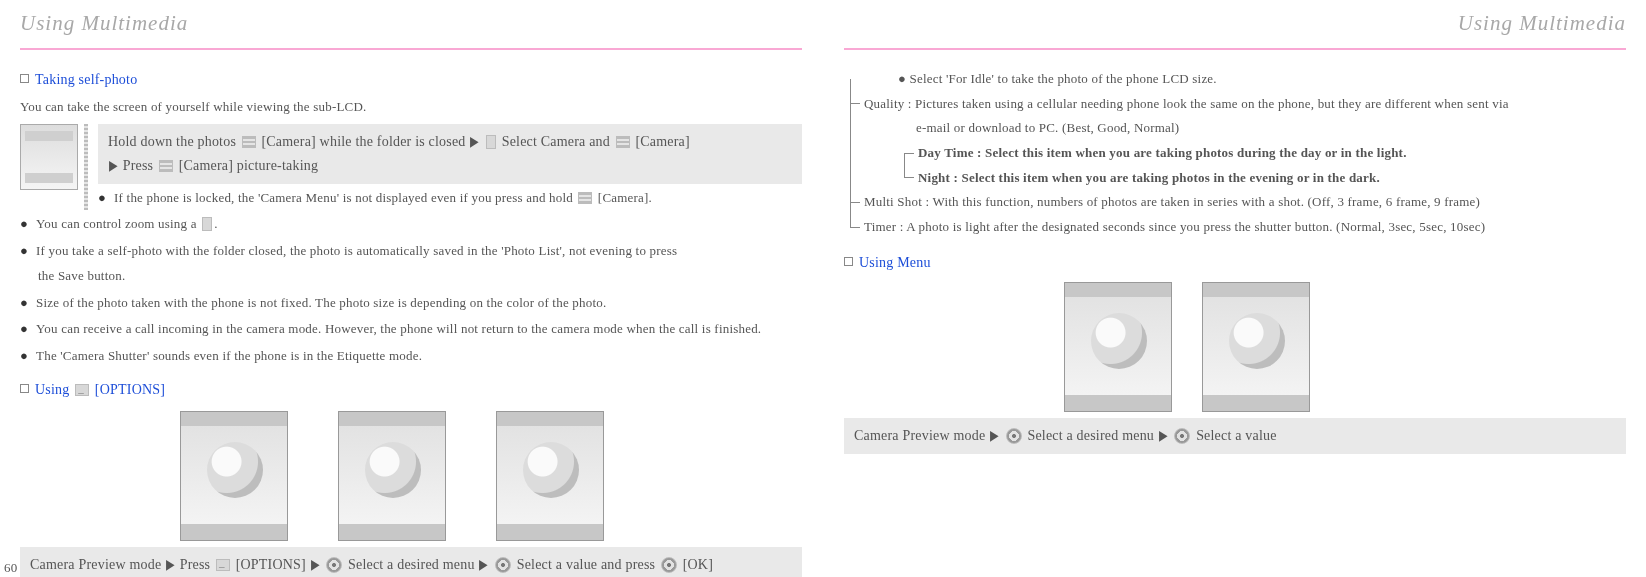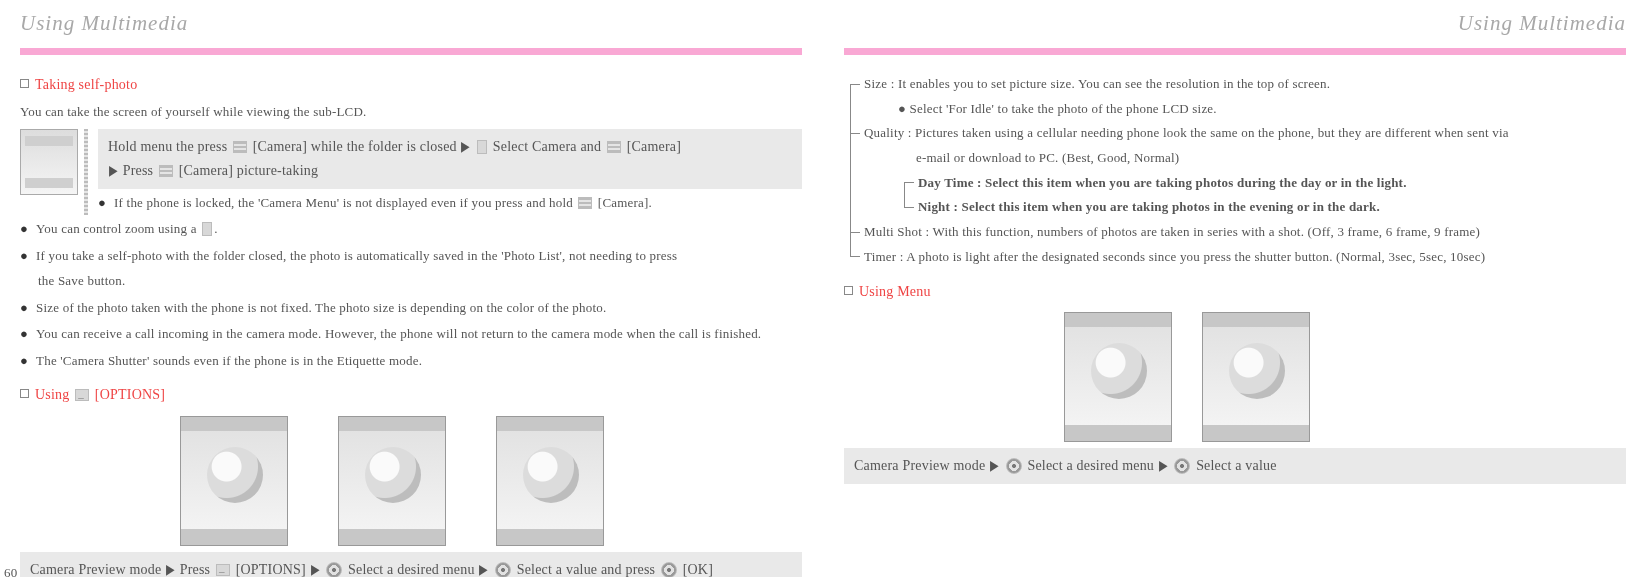--- a/index.html
+++ b/index.html
@@ -19,26 +19,26 @@
     padding:0 20px;
   }
   .page-left { left:0; width:822px; }
   .page-right { right:0; width:822px; }
   .page-header {
     color:#a8a8a8;
     font-size:21px;
     font-style:italic;
     letter-spacing:1px;
     padding:4px 0 4px 0;
-    border-bottom:7px solid #f9a8d4;
+    border-bottom:2px solid #f9a8d4;
     margin-bottom:6px;
   }
   .page-right .page-header { text-align:right; }
   .thin-rule { height:3px; }
-  .section-title { font-size:14px; color:#ef4444; margin:8px 0 2px; }
+  .section-title { font-size:14px; color:#1d4ed8; margin:8px 0 2px; }
   .body-text { color:#555; }
   .instruction-box {
     background:#e9e9e9;
     padding:6px 10px;
     font-size:14px;
     color:#555;
     line-height:1.7;
   }
   .row { display:flex; align-items:flex-start; margin-top:4px; }
   .thumb {
@@ -147,21 +147,21 @@
   <div class="section-title">
     <span class="square"></span><span>Taking self-photo</span>
   </div>
   <div class="body-text">You can take the screen of yourself while viewing the sub-LCD.</div>
 
   <div class="row">
     <div class="thumb"></div>
     <div class="vbar"></div>
     <div class="grow">
       <div class="instruction-box">
-        <span>Hold menu the press</span>
+        <span>Hold down the photos</span>
         <span class="inline-icon"></span>
         <span>[Camera] while the folder is closed</span>
         <span class="arrow">▶</span>
         <span class="inline-icon updown"></span>
         <span>Select Camera and</span>
         <span class="inline-icon"></span>
         <span>[Camera]</span><br>
         <span class="arrow">▶</span>
         <span>Press</span>
         <span class="inline-icon"></span>
@@ -181,21 +181,21 @@
   <div class="bullet">
       <div class="dot">●</div>
       <div class="grow body-text">
     <span>You can control zoom using a</span>
     <span class="inline-icon updown"></span>.
   </div>
     </div>
   <div class="bullet">
       <div class="dot">●</div>
       <div class="grow body-text">
-    <span>If you take a self-photo with the folder closed, the photo is automatically saved in the 'Photo List', not needing to press</span>
+    <span>If you take a self-photo with the folder closed, the photo is automatically saved in the 'Photo List', not evening to press</span>
   </div>
     </div>
   <div class="body-text" style="padding-left:18px">the Save button.</div>
   <div class="bullet">
       <div class="dot">●</div>
       <div class="grow body-text">Size of the photo taken with the phone is not fixed. The photo size is depending on the color of the photo.</div>
     </div>
   <div class="bullet">
       <div class="dot">●</div>
       <div class="grow body-text">You can receive a call incoming in the camera mode. However, the phone will not return to the camera mode when the call is finished.</div>
@@ -246,21 +246,20 @@
   </div>
 
   <div class="pagenum">60</div>
 </div>
 
 <div class="page page-right">
   <div class="page-header">Using Multimedia</div>
   <div class="thin-rule"></div>
 
   <div class="tree-group" style="margin-top:8px">
-    <div class="tree-row body-text">Size : It enables you to set picture size. You can see the resolution in the top of screen.</div>
     <div class="body-text" style="padding-left:54px">● <span>Select 'For Idle' to take the photo of the phone LCD size.</span></div>
     <div class="tree-row body-text">Quality : Pictures taken using a cellular needing phone look the same on the phone, but they are different when sent via</div>
     <div class="body-text" style="padding-left:72px">e-mail or download to PC. (Best, Good, Normal)</div>
     <div class="tree-indent">
       <div class="tree-group">
         <div class="tree-row body-text">Day Time : Select this item when you are taking photos during the day or in the light.</div>
         <div class="tree-row body-text">Night : Select this item when you are taking photos in the evening or in the dark.</div>
       </div>
     </div>
     <div class="tree-row body-text">Multi Shot : With this function, numbers of photos are taken in series with a shot. (Off, 3 frame, 6 frame, 9 frame)</div>

